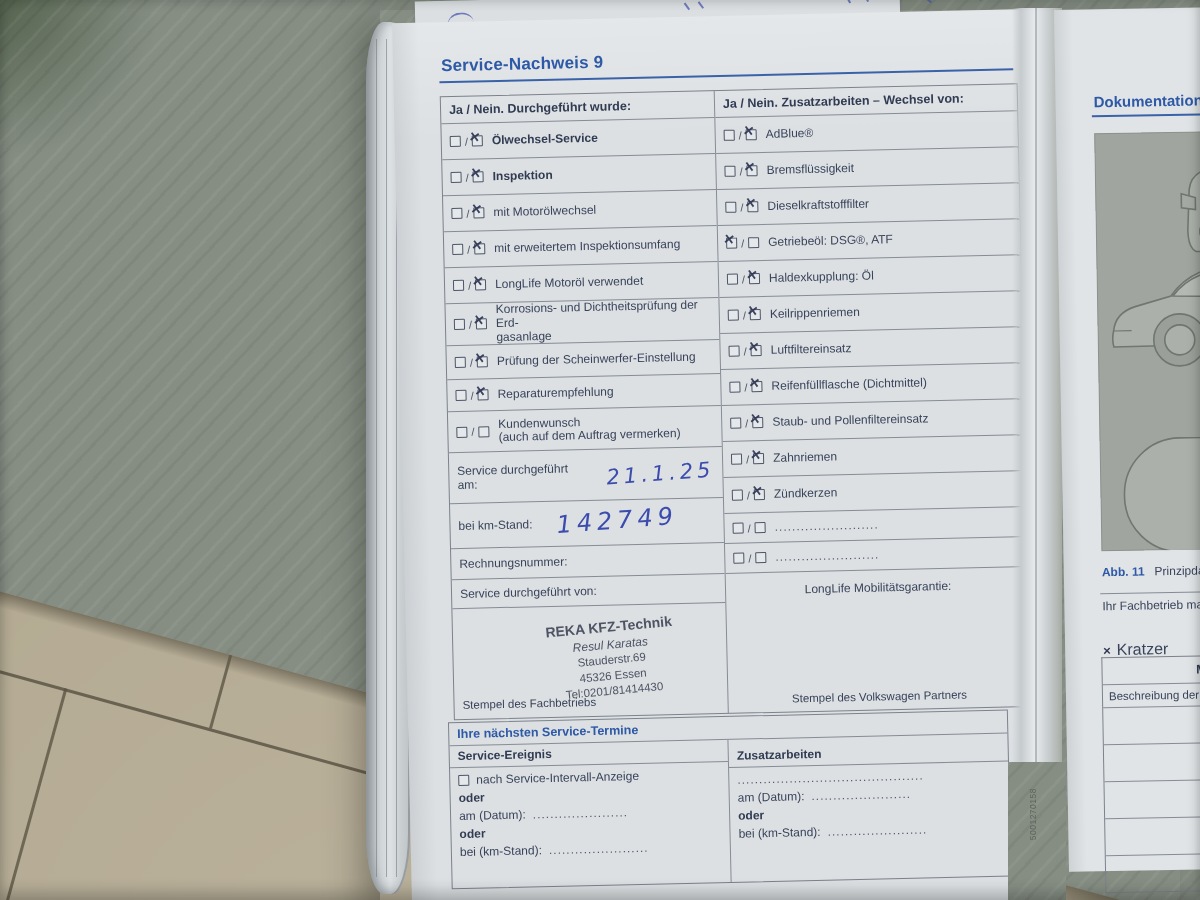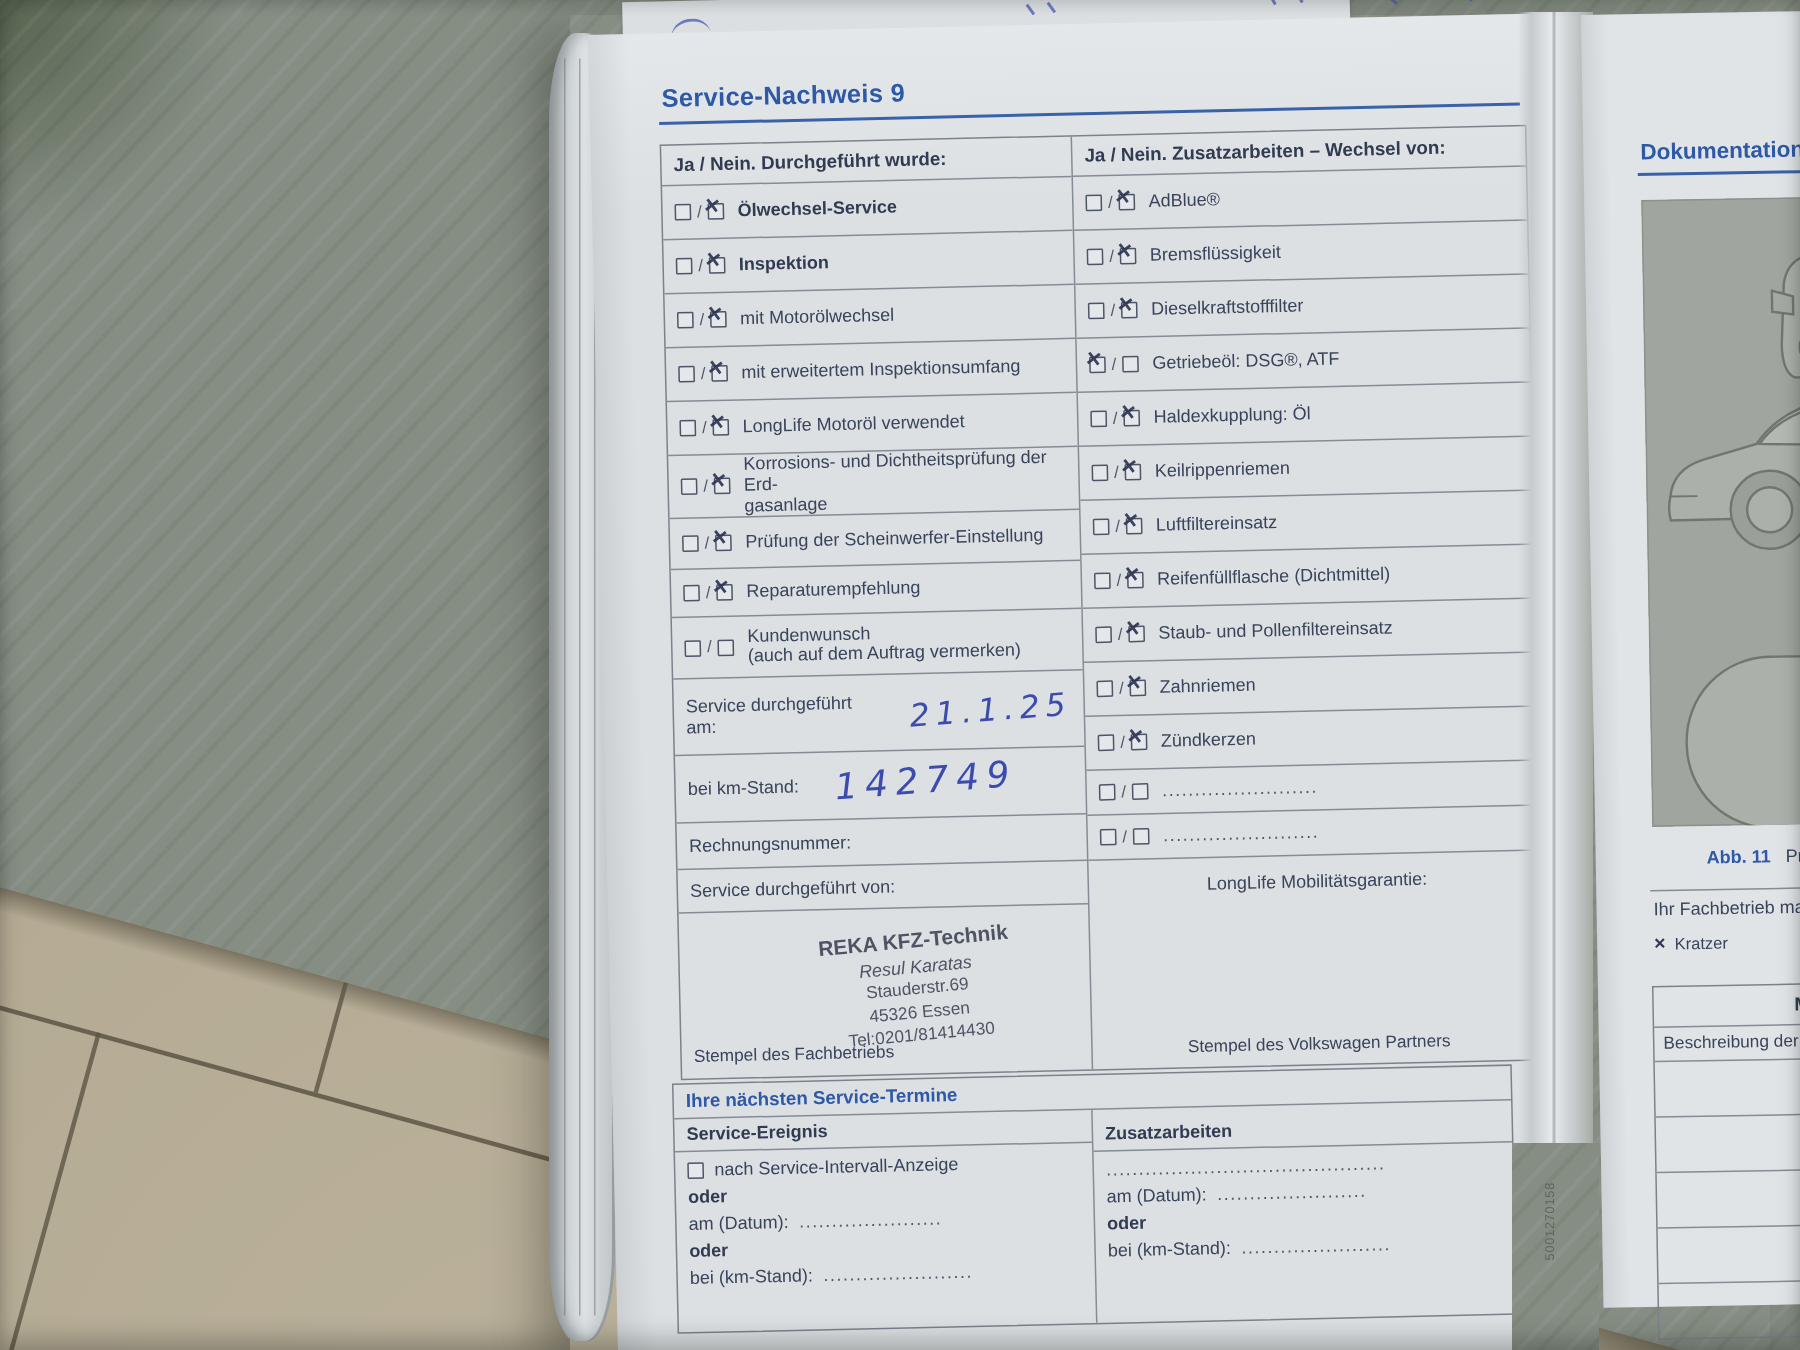--- a/index.html
+++ b/index.html
@@ -97,24 +97,24 @@
   
   .right-page{position:absolute;left:1054px;top:10px;width:300px;height:862px;background:#e0e4e7;
     transform:rotate(-1deg);transform-origin:0 0;
     background-image:linear-gradient(90deg, rgba(150,156,160,.25) 0, rgba(0,0,0,0) 18px);}
   .rp-title{position:absolute;left:38px;top:84px;font-size:15px;font-weight:bold;color:#2e59a6;white-space:nowrap;}
   .rp-title-line{position:absolute;left:36px;top:106px;width:300px;height:2px;background:#3a62a8;}
   .rp-fig{position:absolute;left:38px;top:124px;width:262px;height:418px;background:#a0a69f;overflow:hidden;
     box-shadow:inset 0 0 0 1px rgba(110,116,110,.4);}
   .carsvg{position:absolute;}
   .rp-cap{position:absolute;left:38px;top:556px;font-size:12px;color:#39435a;white-space:nowrap;}
-  .rp-cap b{color:#2e59a6;margin-right:10px;margin-left:36px;}
+  .rp-cap b{color:#2e59a6;margin-right:10px;}
   .rp-note-line{position:absolute;left:36px;top:584px;width:280px;height:1px;background:#868c95;}
   .rp-note{position:absolute;left:38px;top:590px;font-size:12px;color:#39435a;white-space:nowrap;}
-  .rp-legend{position:absolute;left:38px;top:612px;font-size:11px;color:#39435a;white-space:nowrap;}
+  .rp-legend{position:absolute;left:38px;top:632px;font-size:16px;color:#39435a;white-space:nowrap;}
   .xmark::before{content:"\00d7";font-weight:bold;color:#2e3654;margin-right:6px;font-size:13px;}
   .rp-table{position:absolute;left:36px;top:648px;width:300px;border:1px solid #7c828c;border-right:none;}
   .rp-th{font-weight:bold;color:#313b52;font-size:12.5px;text-align:center;padding:6px 4px;border-bottom:1px solid #868c95;white-space:nowrap;}
   .rp-sub{font-size:11.5px;color:#39435a;padding:5px 6px;border-bottom:1px solid #868c95;white-space:nowrap;}
   .rp-empty{height:36px;border-bottom:1px solid #868c95;}
   .rp-empty:last-child{border-bottom:none;}
   .vignette{position:absolute;inset:0;pointer-events:none;
     box-shadow:inset 0 -8px 14px rgba(20,22,18,.25), inset 0 4px 8px rgba(20,22,18,.12);}
 </style>
 </head>

